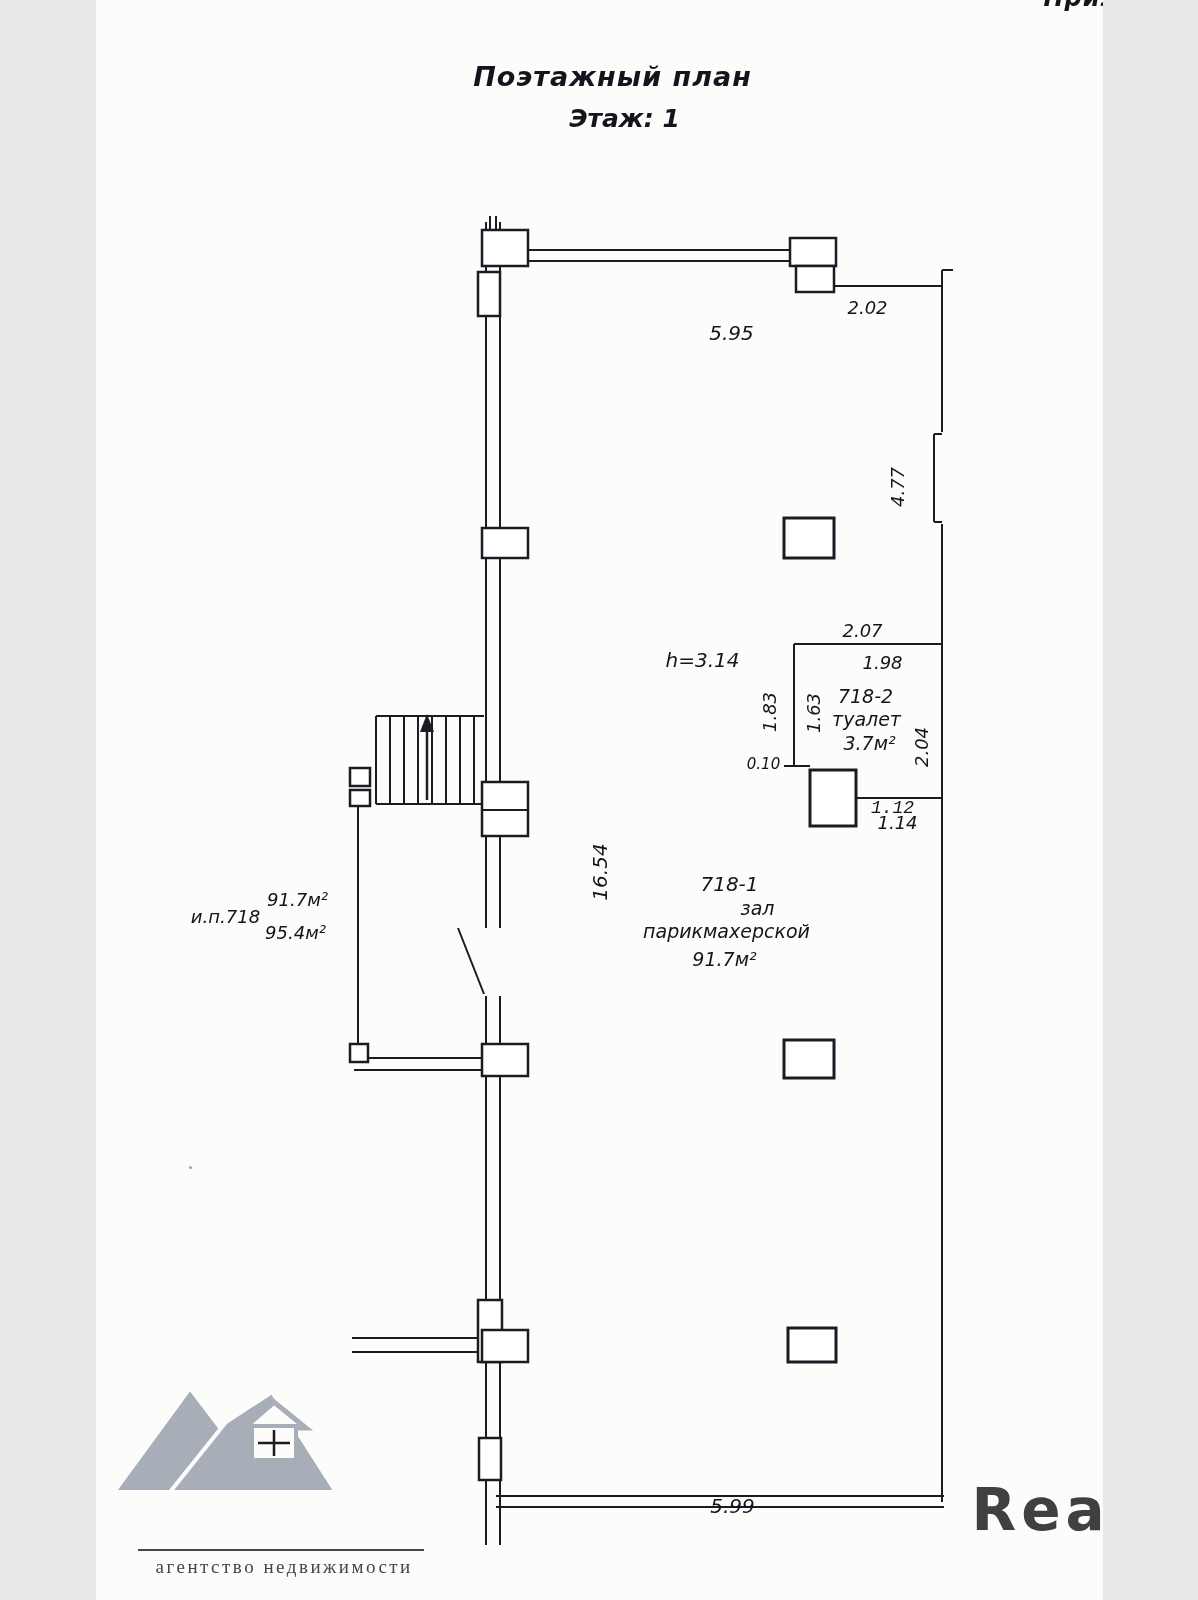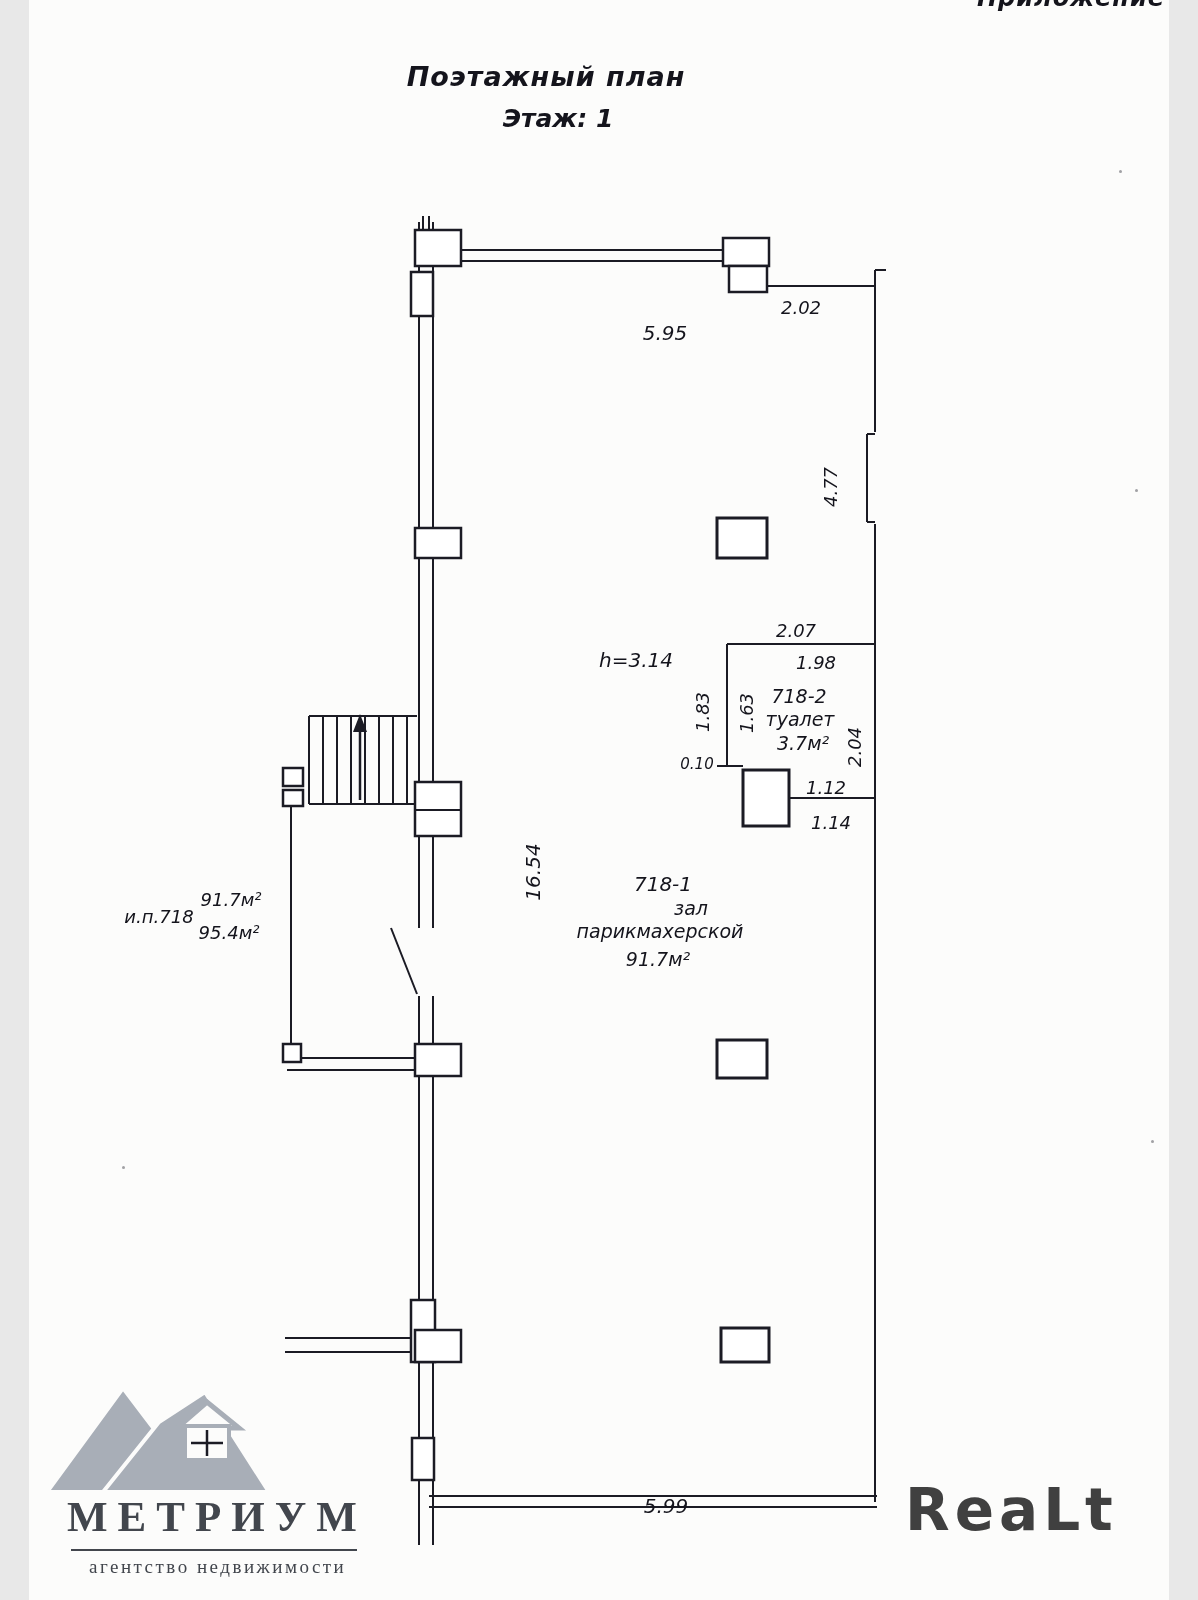--- a/index.html
+++ b/index.html
@@ -1,18 +1,18 @@
 <!DOCTYPE html>
 <html><head>
 <meta charset="utf-8">
 <style>
   html,body{margin:0;padding:0;background:#e8e8e8;}
   .page{
     position:relative;
-    width:1140px;height:1600px;
+    width:1007px;height:1600px;
     margin:0 auto;
     background:#fcfcfb;
     overflow:hidden;
     font-family:"DejaVu Sans",sans-serif;
     color:#14141c;
   }
   
   .header-note{
     position:absolute;left:948px;top:-16px;
     font-size:24px;font-style:italic;font-weight:600;
@@ -178,21 +178,21 @@
   <span class="dim lg" style="left:636px;top:333px;">5.95</span>
   <span class="dim" style="left:772px;top:307px;">2.02</span>
   <span class="dim vert" style="left:801px;top:487px;">4.77</span>
   <span class="dim" style="left:767px;top:630px;">2.07</span>
   <span class="dim" style="left:787px;top:662px;">1.98</span>
   <span class="dim lg" style="left:607px;top:660px;">h=3.14</span>
   <span class="dim vert" style="left:673px;top:712px;">1.83</span>
   <span class="dim vert" style="left:717px;top:713px;">1.63</span>
   <span class="dim vert" style="left:825px;top:747px;">2.04</span>
   <span class="dim sm" style="left:668px;top:764px;">0.10</span>
-  <span class="dim" style="left:797px;top:787px;">1.12</span>
+  <span class="dim" style="left:797px;top:808px;font-family:Liberation Mono, monospace;">1.12</span>
   <span class="dim" style="left:802px;top:822px;">1.14</span>
   <span class="dim lg vert" style="left:504px;top:872px;">16.54</span>
   <span class="dim lg" style="left:637px;top:1466px;margin-top:40px;">5.99</span>
 
   <span class="room-label" style="left:770px;top:696px;">718-2</span>
   <span class="room-label" style="left:771px;top:719px;">туалет</span>
   <span class="room-label" style="left:774px;top:743px;">3.7м²</span>
 
   <span class="room-label" style="left:634px;top:884px;font-size:20px;">718-1</span>
   <span class="room-label" style="left:662px;top:908px;">зал</span>
@@ -204,21 +204,20 @@
   <span class="room-label" style="left:200px;top:932px;font-size:18px;">95.4м²</span>
 
   <svg class="logo-mark" width="222" height="110" viewBox="0 0 222 110">
     <polygon points="0,110 76,6 120,64 100,110" fill="#a8aeb7" stroke="#fcfcfb" stroke-width="4"></polygon>
     <polygon points="56,110 112,40 158,10 222,110" fill="#a8aeb7" stroke="#fcfcfb" stroke-width="4"></polygon>
     <polygon points="130,46 160,20 192,46" fill="#fcfcfb" stroke="#a8aeb7" stroke-width="5"></polygon>
     <rect x="138" y="44" width="44" height="34" fill="#fcfcfb" stroke="#a8aeb7" stroke-width="4"></rect>
     <line x1="160" y1="48" x2="160" y2="74" stroke="#a8aeb7" stroke-width="2.5"></line>
     <line x1="144" y1="61" x2="176" y2="61" stroke="#a8aeb7" stroke-width="2.5"></line>
   </svg>
-  <div class="logo-text">МЕТРИУМ</div>
   <div class="logo-rule"></div>
   <div class="logo-tagline">агентство недвижимости</div>
 
   <div class="watermark">ReaLt</div>
 
   <div class="speck" style="left:93px;top:1166px;"></div>
   <div class="speck" style="left:1106px;top:489px;"></div>
   <div class="speck" style="left:1122px;top:1140px;"></div>
   <div class="speck" style="left:1090px;top:170px;"></div>
 

